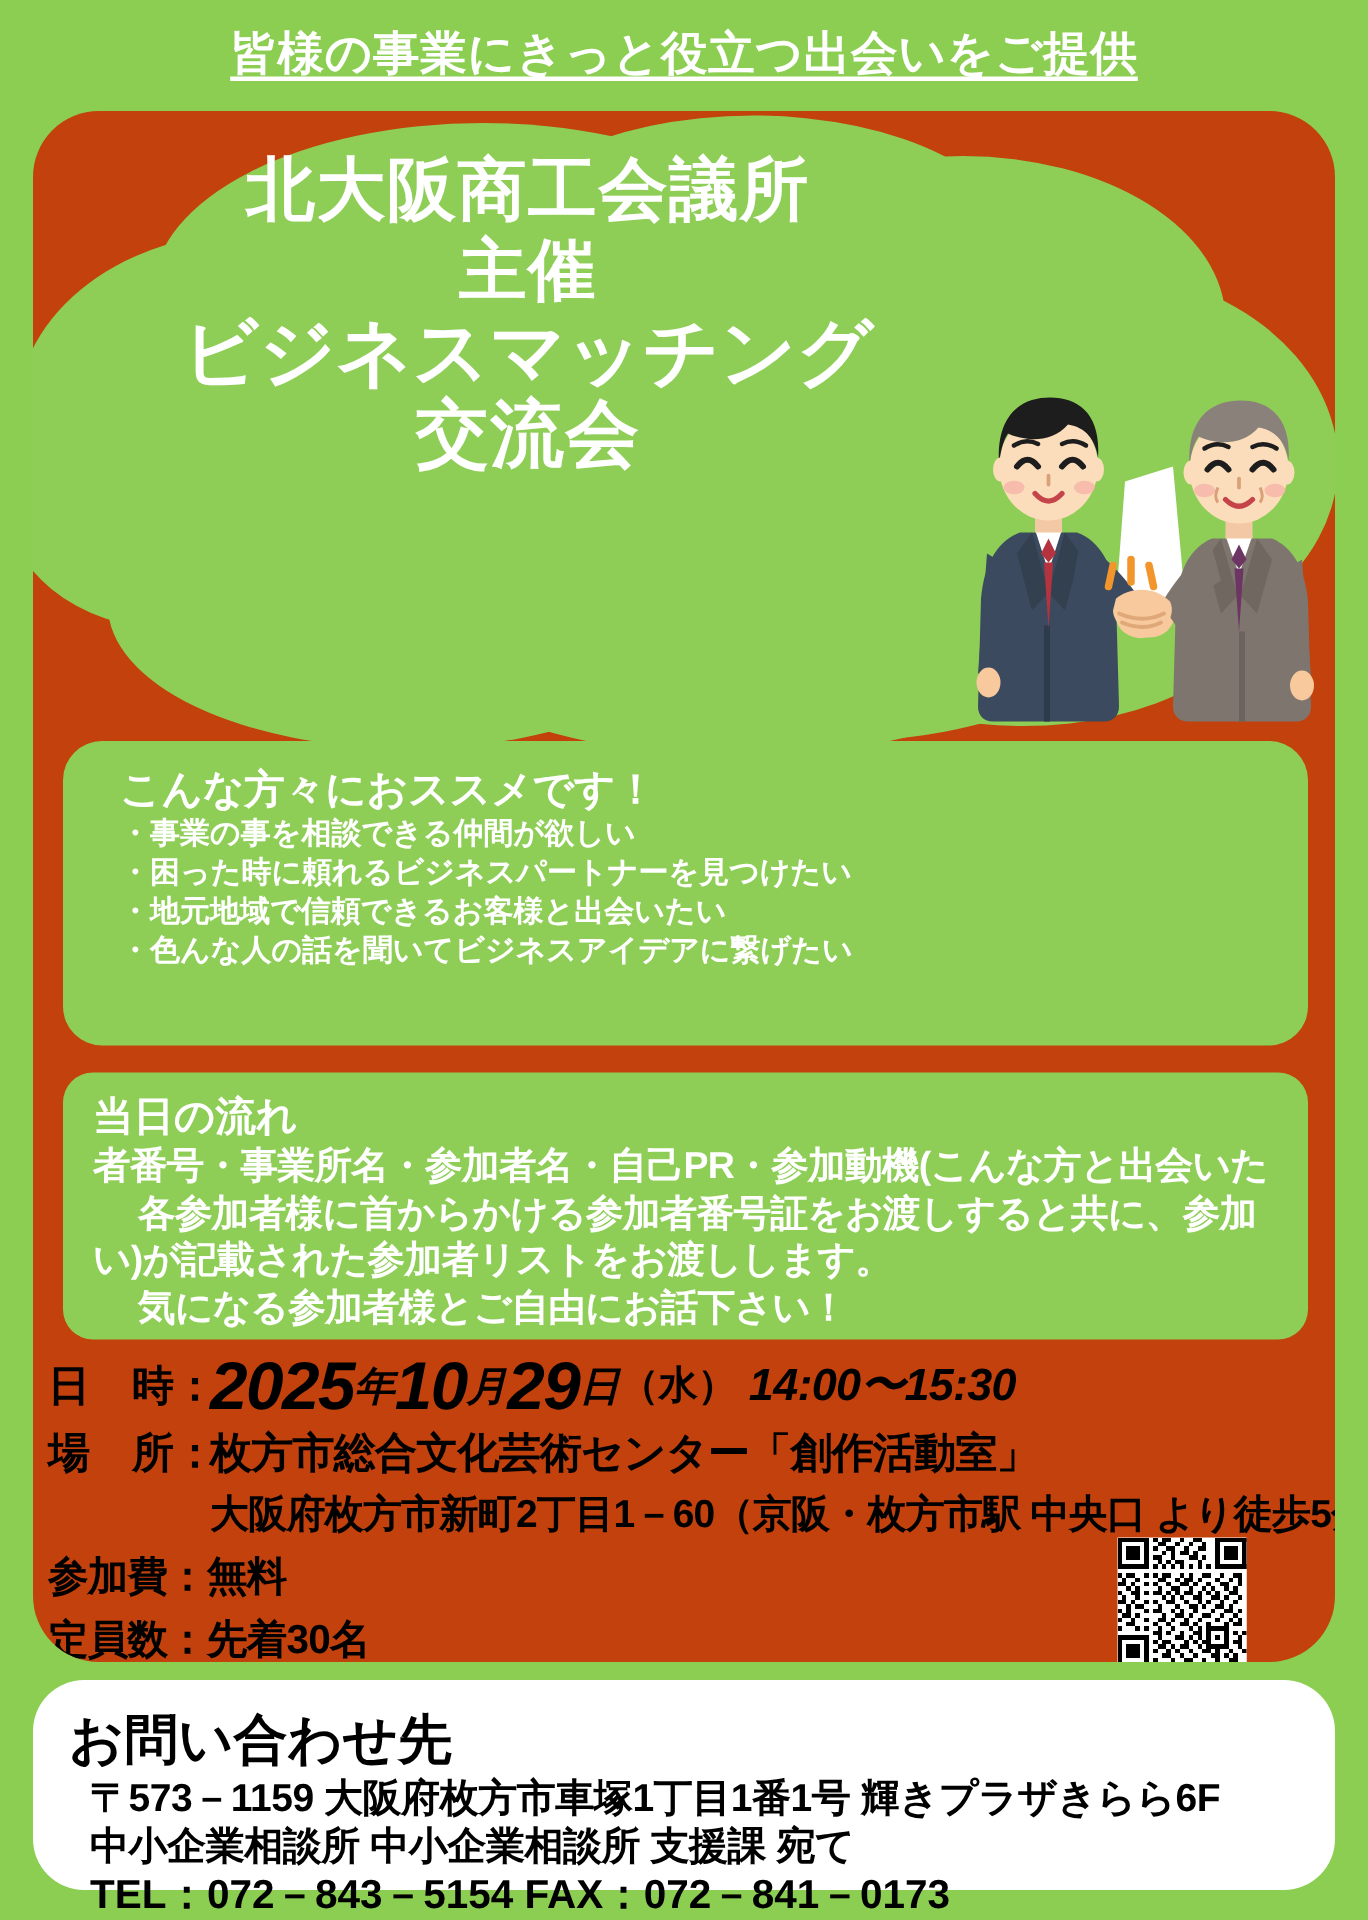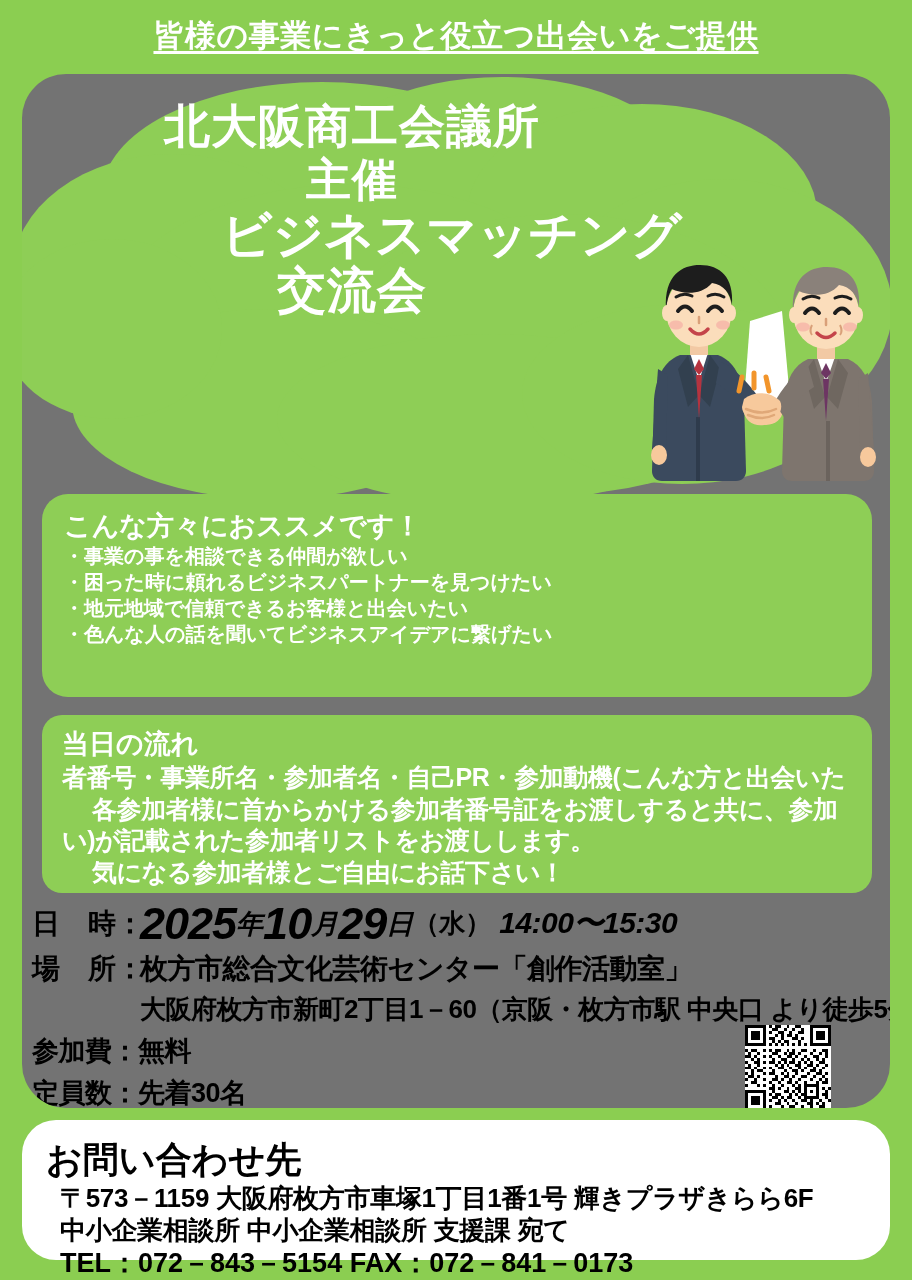--- a/index.html
+++ b/index.html
@@ -38,21 +38,21 @@
     text-align: right;
   }
 
   
   .main-card {
     position: absolute;
     left: 22px;
     top: 74px;
     width: 868px;
     height: 1034px;
-    background: #737373;
+    background: #c2410c;
     border-radius: 44px;
     overflow: hidden;
   }
 
   
   .cloud-wrap {
     position: absolute;
     left: 0;
     top: 0;
     width: 868px;
@@ -67,21 +67,21 @@
     top: 28px;
     width: 660px;
     text-align: center;
     color: #ffffff;
     font-weight: bold;
     line-height: 1.08;
     z-index: 3;
   }
   .title-line-1 { font-size: 46px; letter-spacing: 1px; }
   .title-line-2 { font-size: 45px; letter-spacing: 1px; margin-top: 4px; }
-  .title-line-3 { font-size: 50px; letter-spacing: 0px; margin-top: 4px; text-align: right; }
+  .title-line-3 { font-size: 50px; letter-spacing: 0px; margin-top: 4px; }
   .title-line-4 { font-size: 49px; letter-spacing: 1px; margin-top: 2px; }
 
   
   .handshake {
     position: absolute;
     left: 610px;
     top: 175px;
     width: 260px;
     height: 250px;
     z-index: 4;
@@ -94,21 +94,21 @@
     background: #8ece56;
     border-radius: 26px;
     color: #ffffff;
     box-sizing: border-box;
   }
   .box-recommend {
     left: 20px;
     top: 420px;
     width: 830px;
     height: 203px;
-    padding: 16px 22px 10px 22px;
+    padding: 16px 22px 10px 38px;
   }
   .box-flow {
     left: 20px;
     top: 641px;
     width: 830px;
     height: 178px;
     padding: 13px 20px 10px 20px;
     border-radius: 20px;
   }
   .gb-heading {

